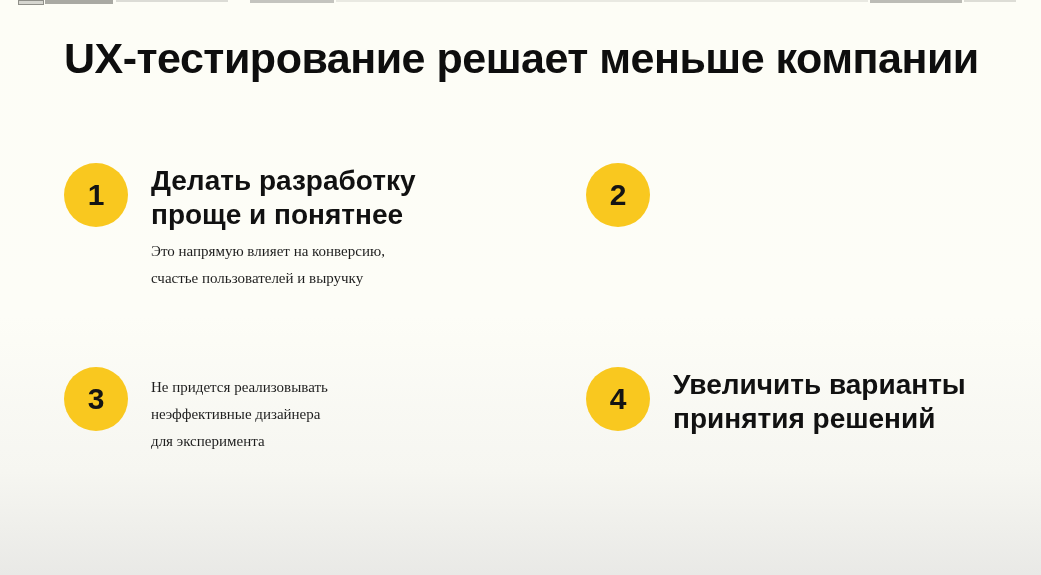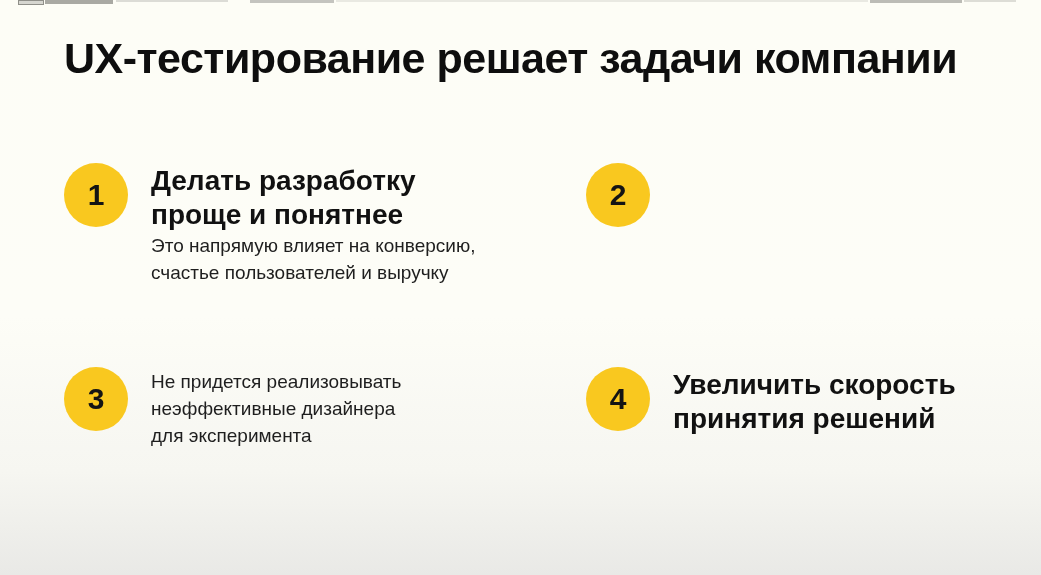--- a/index.html
+++ b/index.html
@@ -68,42 +68,44 @@
 
   .texts { padding-top: 1px; }
   .heading {
     font-size: 28px;
     font-weight: 700;
     line-height: 34px;
     color: #111111;
     white-space: pre-line;
   }
   .desc {
-    font-size: 19px;
+    margin-top: 6px;
+    font-size: 15px;
     line-height: 27px;
     color: #1e1e1e;
     white-space: pre-line;
+    font-family: Liberation Serif, serif;
   }
 </style>
 </head>
 <body>
 
 <div class="slide">
 
   <div class="top-edge">
     <span class="te1"></span>
     <span class="te2"></span>
     <span class="te3"></span>
     <span class="te4"></span>
     <span class="te5"></span>
     <span class="te6"></span>
     <span class="te7"></span>
   </div>
 
-  <h1 class="title">UX-тестирование решает задачи компании</h1>
+  <h1 class="title">UX-тестирование решает меньше компании</h1>
 
   <div class="item item-1">
     <div class="badge" style="background: rgb(249, 200, 31);">
       <span class="num">1</span>
     </div>
     <div class="texts">
       <div class="heading">Делать разработку
 проще и понятнее</div>
       <div class="desc">Это напрямую влияет на конверсию,
 счастье пользователей и выручку</div>
@@ -125,18 +127,18 @@
 неэффективные дизайнера
 для эксперимента</div>
     </div>
   </div>
 
   <div class="item item-4">
     <div class="badge" style="background: rgb(249, 200, 31);">
       <span class="num">4</span>
     </div>
     <div class="texts">
-      <div class="heading">Увеличить скорость
+      <div class="heading">Увеличить варианты
 принятия решений</div>
     </div>
   </div>
 
 </div>
 
 </body></html>

